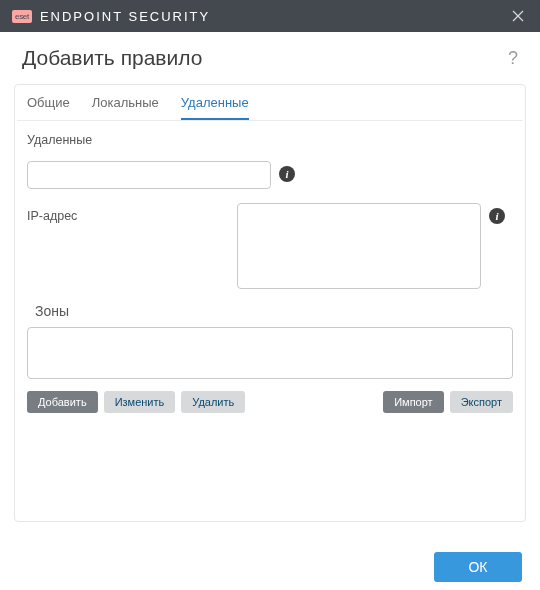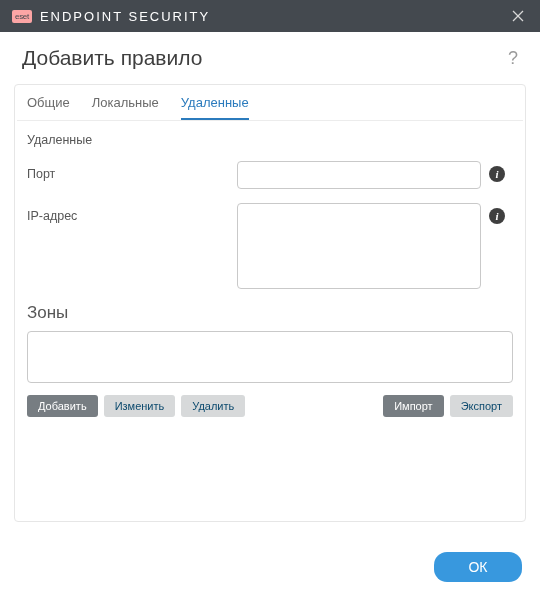--- a/index.html
+++ b/index.html
@@ -84,21 +84,21 @@
   .text-input { height: 28px; width: 244px; }
   .textarea-input { width: 244px; height: 86px; resize: none; }
   .info-icon {
     width: 16px; height: 16px; border-radius: 50%;
     background: #3f3f3f; color: #fff;
     display: inline-flex; align-items: center; justify-content: center;
     font-family: Georgia, serif; font-style: italic; font-weight: bold;
     font-size: 11px; cursor: pointer; margin-top: 5px;
     flex-shrink: 0;
   }
-  .zones-label { font-size: 17px; color:#575757; margin: 6px 0 8px 0; }
+  .zones-label { font-size: 14px; color:#575757; margin: 6px 0 8px 8px; }
   .zones-box {
     width: 100%; height: 52px; padding: 4px;
   }
   .button-row {
     display: flex; gap: 6px; margin-top: 12px;
   }
   .button-row .spacer { flex: 1; }
   .btn {
     border: none; border-radius: 3px; padding: 5px 11px;
     font-size: 11px; cursor: pointer; color: #fff;
@@ -106,21 +106,21 @@
   }
   .btn.disabled {
     background: #d7d9da; color: #0c4a6e; cursor: default;
   }
   .footer {
     display: flex; justify-content: flex-end;
     padding: 30px 18px 18px 0;
   }
   .ok-btn {
     background: #3898de; color: #fff; border: none;
-    border-radius: 13px; width: 88px; height: 30px;
+    border-radius: 3px; width: 88px; height: 30px;
     font-size: 14px; cursor: pointer; font-family: inherit;
   }
 </style>
 </head>
 <body>
 
 <div class="titlebar">
   <div class="brand">
     <span class="brand-logo">eset</span>
     <span class="brand-text">ENDPOINT SECURITY</span>
@@ -143,21 +143,20 @@
     <div class="tab">Общие</div>
     <div class="tab">Локальные</div>
     <div class="tab active">Удаленные</div>
   </div>
   <div class="divider"></div>
 
   <div class="section">
     <div class="section-title">Удаленные</div>
 
     <div class="row">
-      <div class="row-label">Порт</div>
       <div class="row-field">
         <input class="text-input" type="text" value="" style="">
         <span class="info-icon">i</span>
       </div>
     </div>
 
     <div class="row">
       <div class="row-label">IP-адрес</div>
       <div class="row-field">
         <textarea class="textarea-input" style=""></textarea>

